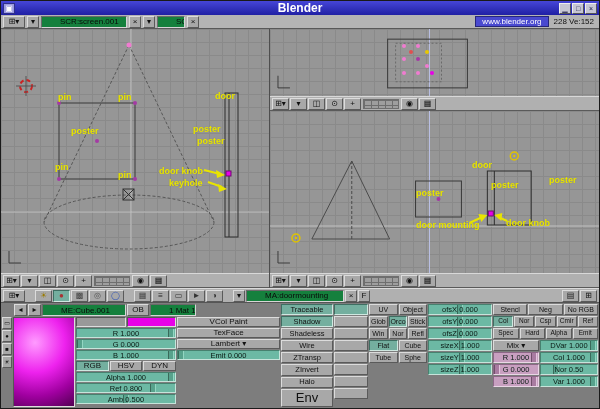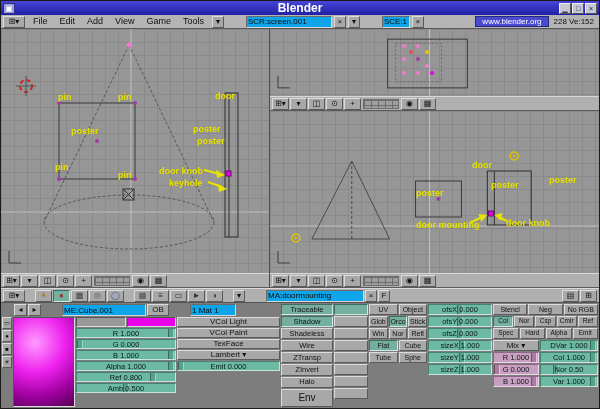--- a/index.html
+++ b/index.html
@@ -9,21 +9,21 @@
   
   .titlebar{height:14px;background:linear-gradient(#4646d8,#2020a4);display:flex;align-items:center;gap:2px;padding:0 2px;position:relative;flex:0 0 14px;}
   .tb-title{position:absolute;left:0;right:0;text-align:center;color:#fff;font-size:12px;font-weight:bold;pointer-events:none;}
   .tb-btn{width:12px;height:11px;background:#c6c6d4;border:1px solid;border-color:#eee #555 #555 #eee;font-size:7px;line-height:9px;text-align:center;color:#101040;z-index:1;}
   .tb-icon{width:12px;height:11px;background:#9a9ae0;border:1px solid #30308a;color:#fff;font-size:8px;line-height:9px;text-align:center;z-index:1;}
   .tb-right{margin-left:auto;display:flex;gap:1px;z-index:1;}
 
   
   .b{background:#a8a8a8;border:1px solid;border-color:#dcdcdc #5a5a5a #5a5a5a #dcdcdc;font-size:8px;line-height:1;display:flex;align-items:center;justify-content:center;color:#111;overflow:hidden;white-space:nowrap;padding:0;}
   .b.on{background:#74af9f;border-color:#3f6e62 #cfe8e0 #cfe8e0 #3f6e62;}
-  .field{background:#0ea5e9;border:1px solid;border-color:#6a6a6a #d6d6d6 #d6d6d6 #6a6a6a;font-size:8px;color:#0a0a0a;display:flex;align-items:center;padding-left:1px;overflow:hidden;white-space:nowrap;margin-left:20px;}
+  .field{background:#15803d;border:1px solid;border-color:#6a6a6a #d6d6d6 #d6d6d6 #6a6a6a;font-size:8px;color:#0a0a0a;display:flex;align-items:center;padding-left:18px;overflow:hidden;white-space:nowrap;}
   .slider{position:relative;background:#6cb9a4;border:1px solid;border-color:#47816f #c6e4da #c6e4da #47816f;font-size:7.5px;color:#042;display:flex;align-items:center;justify-content:center;overflow:hidden;white-space:nowrap;}
   .slider .txt{position:relative;z-index:1;color:#0a1a14;}
   .slider .knob{position:absolute;top:0;bottom:0;width:6px;left:calc((100% - 7px) * var(--frac,0));background:#57a28c;border-left:1px solid #396a5a;border-right:1px solid #93d6c2;}
   .slider.pink{background:#c89fc0;border-color:#8d6787 #ead6e6 #ead6e6 #8d6787;}
   .slider.pink .knob{background:#a97ba1;border-left-color:#714f6b;border-right-color:#e3c4dd;}
   .row{display:flex;gap:1px;}
   .col{display:flex;flex-direction:column;gap:1px;}
   .grow{flex:1;}
   .ib{width:17px;height:12px;font-size:8px;}
 
@@ -67,29 +67,20 @@
     <div class="tb-title">Blender</div>
     <div class="tb-right">
       <div class="tb-btn">▁</div>
       <div class="tb-btn">□</div>
       <div class="tb-btn">×</div>
     </div>
   </div>
 
   <div class="menubar">
     <button class="b ib" style="width:22px">⊞▾</button>
-    <div class="menus">
-
-    <span class="menu-item">File</span>
-        <span class="menu-item">Edit</span>
-        <span class="menu-item">Add</span>
-        <span class="menu-item">View</span>
-        <span class="menu-item">Game</span>
-        <span class="menu-item">Tools</span>
-      </div>
     <button class="b ib" style="width:12px">▾</button>
     <div class="field" style="width:86px;height:12px">SCR:screen.001</div>
     <button class="b ib" style="width:12px">×</button>
     <button class="b ib" style="width:12px">▾</button>
     <div class="field" style="width:28px;height:12px">SCE:1</div>
     <button class="b ib" style="width:12px">×</button>
     <div class="grow"></div>
     <span class="url-chip">www.blender.org</span>
     <span class="ver">228 Ve:152</span>
   </div>
@@ -318,40 +309,45 @@
               </div>
               <div class="slider r10" style="--frac: 0;">
                 <div class="knob"></div>
                 <span class="txt">G 0.000</span>
               </div>
               <div class="slider r10" style="--frac: 1;">
                 <div class="knob"></div>
                 <span class="txt">B 1.000</span>
               </div>
             </div>
+          <div class="row r10">
+
+          <button class="b grow on">RGB</button>
+              <button class="b grow">HSV</button>
+              <button class="b grow">DYN</button>
+            </div>
           <div class="col" style="gap:1px">
 
           <div class="slider r10" style="--frac: 1;">
                 <div class="knob"></div>
                 <span class="txt">Alpha 1.000</span>
               </div>
               <div class="slider r10" style="--frac: 0.8;">
                 <div class="knob"></div>
                 <span class="txt">Ref 0.800</span>
               </div>
               <div class="slider r10" style="--frac: 0.5;">
                 <div class="knob"></div>
                 <span class="txt">Amb 0.500</span>
               </div>
             </div>
         </div>
         <div class="col grow">
           <div class="col" style="gap:1px">
 
-          <button class="b r10">VCol Light</button>
               <button class="b r10">VCol Paint</button>
               <button class="b r10">TexFace</button>
             </div>
           <button class="b r10">
             <span>Lambert</span>&nbsp;<span>▾</span>
           </button>
           <div class="col" style="gap:1px">
 
               <div class="slider r10" style="--frac: 0;">
                 <div class="knob"></div>
@@ -364,21 +360,21 @@
 
     <div class="col" style="width:52px">
 
     <button class="b on" style="height:12px;font-size:7.5px">Traceable</button>
         <button class="b on" style="height:12px;font-size:7.5px">Shadow</button>
         <button class="b" style="height:12px;font-size:7.5px">Shadeless</button>
         <button class="b" style="height:12px;font-size:7.5px">Wire</button>
         <button class="b" style="height:12px;font-size:7.5px">ZTransp</button>
         <button class="b" style="height:12px;font-size:7.5px">ZInvert</button>
         <button class="b" style="height:12px;font-size:7.5px">Halo</button>
-        <button class="b" style="height:20px;font-size:10px">Env</button>
+        <button class="b" style="height:20px;font-size:13px">Env</button>
       </div>
 
     <div class="col" style="width:34px">
 
     <button class="b slot on"></button>
         <button class="b slot"></button>
         <button class="b slot"></button>
         <button class="b slot"></button>
         <button class="b slot"></button>
         <button class="b slot"></button>

